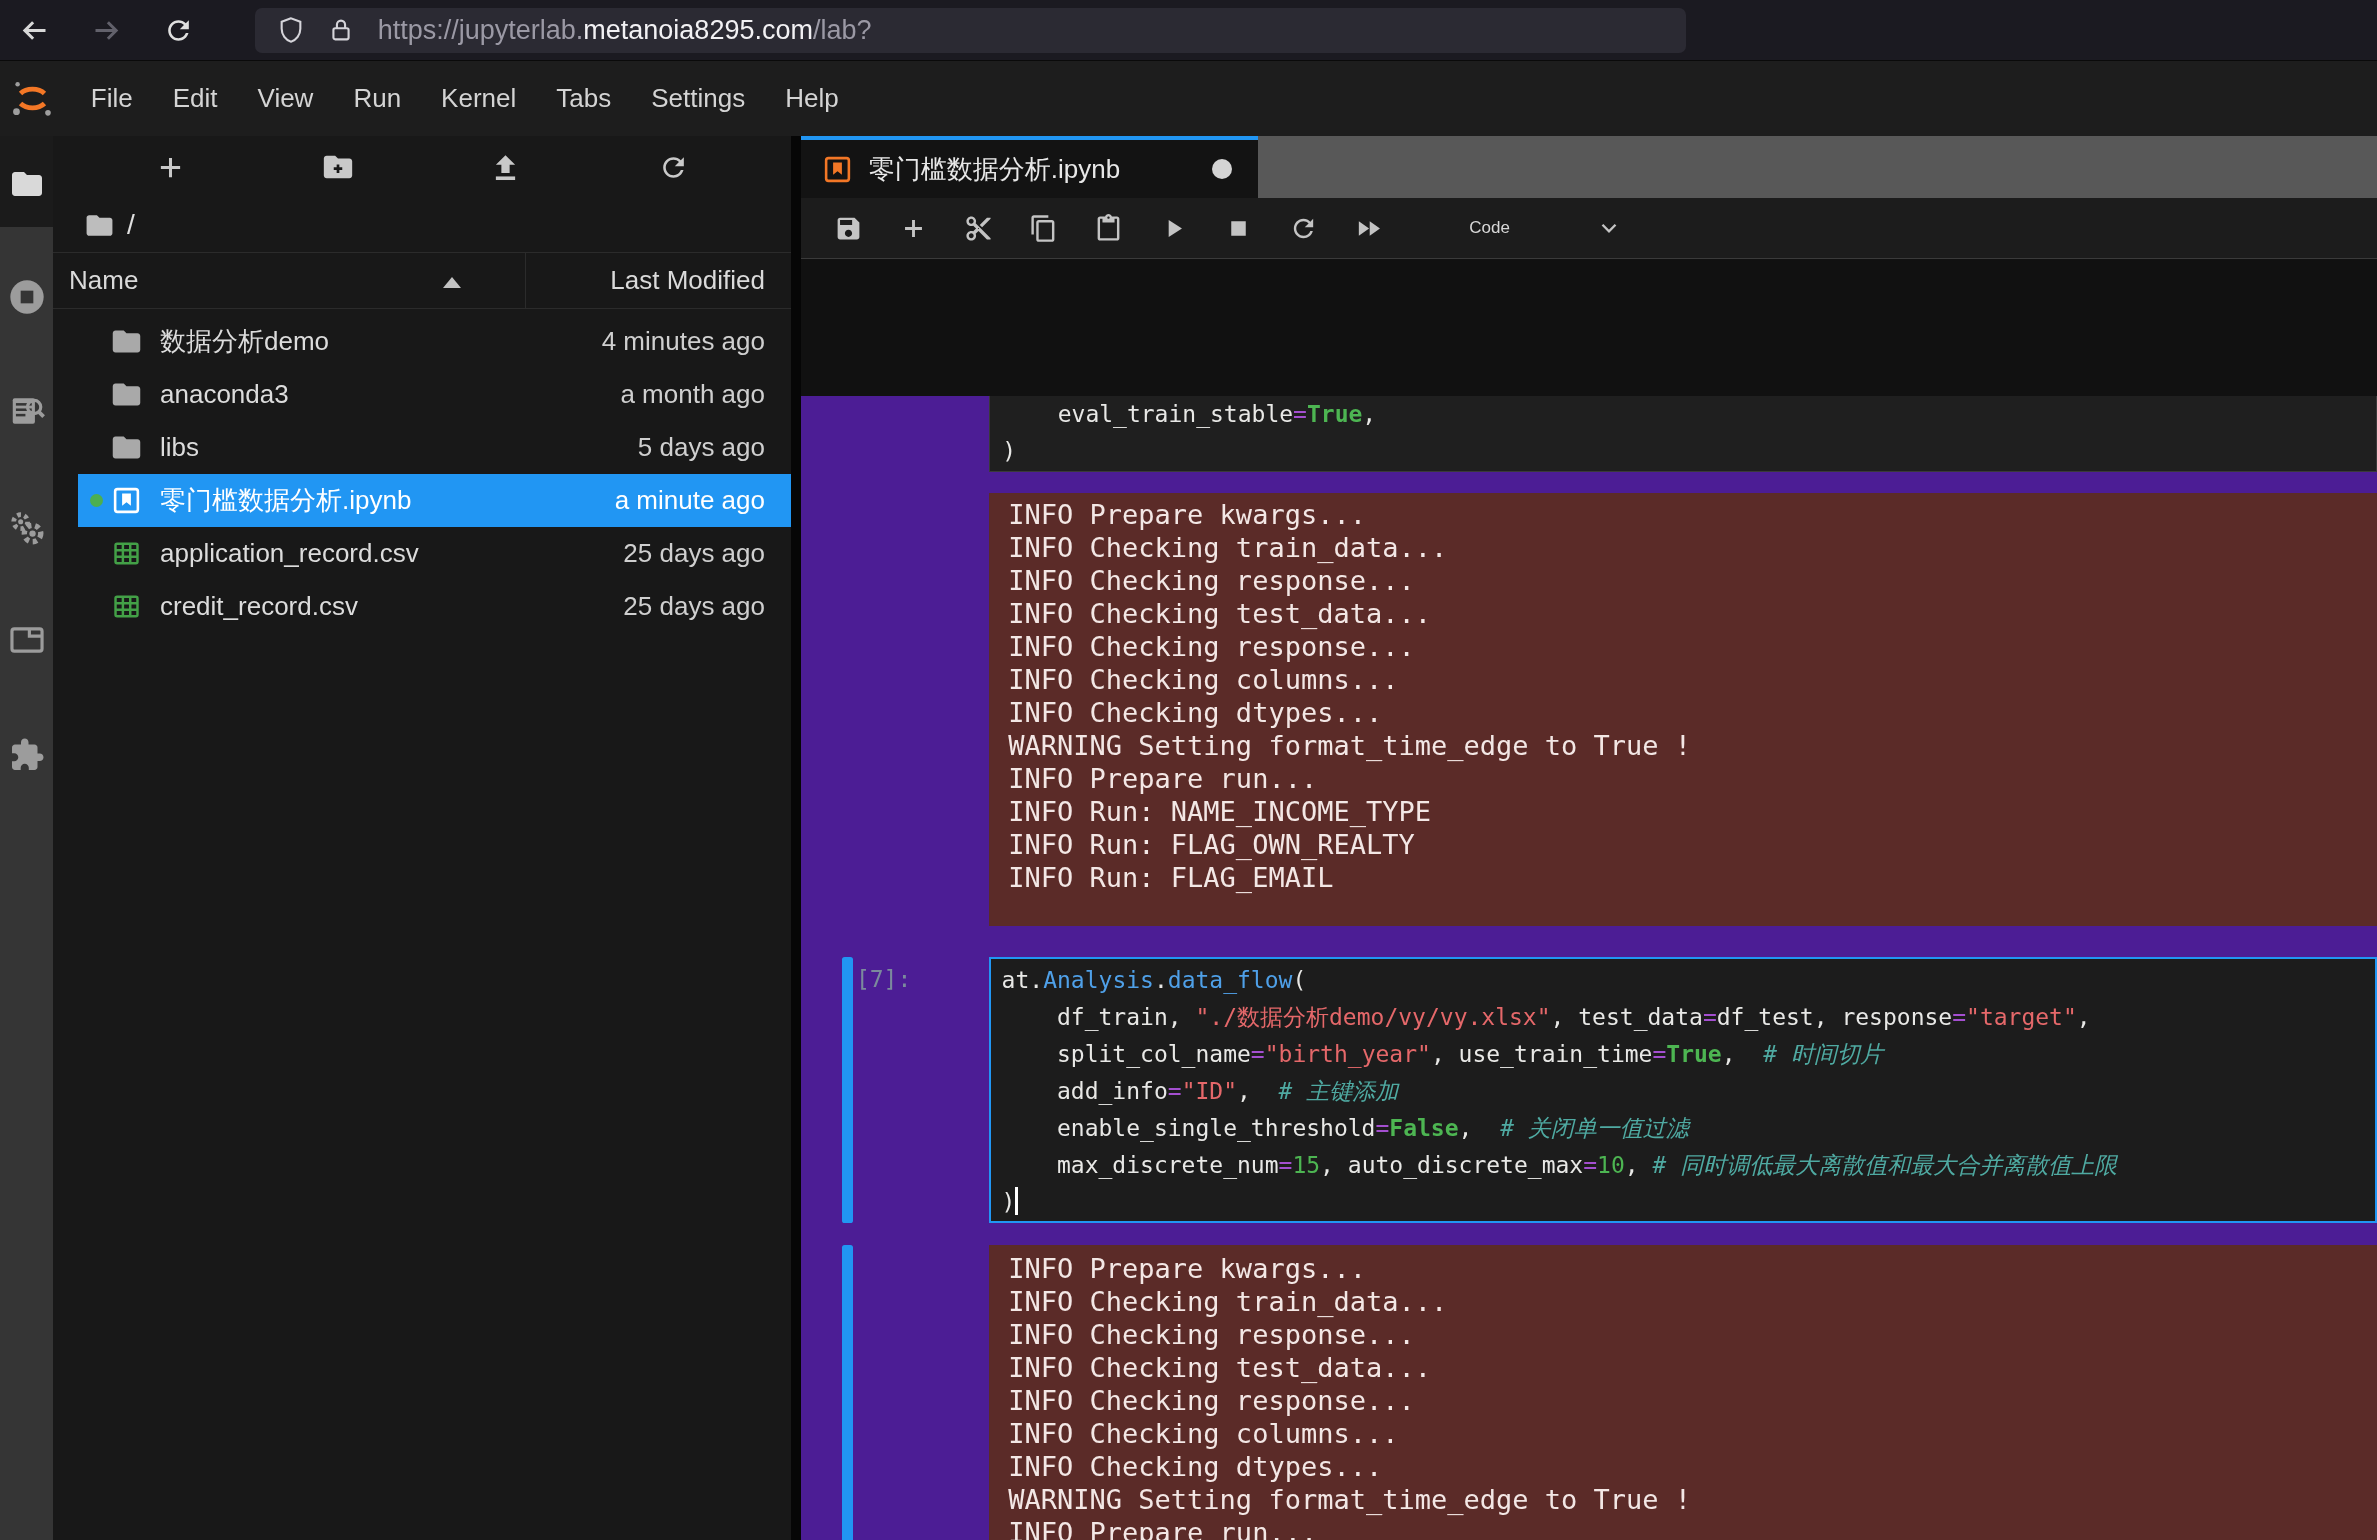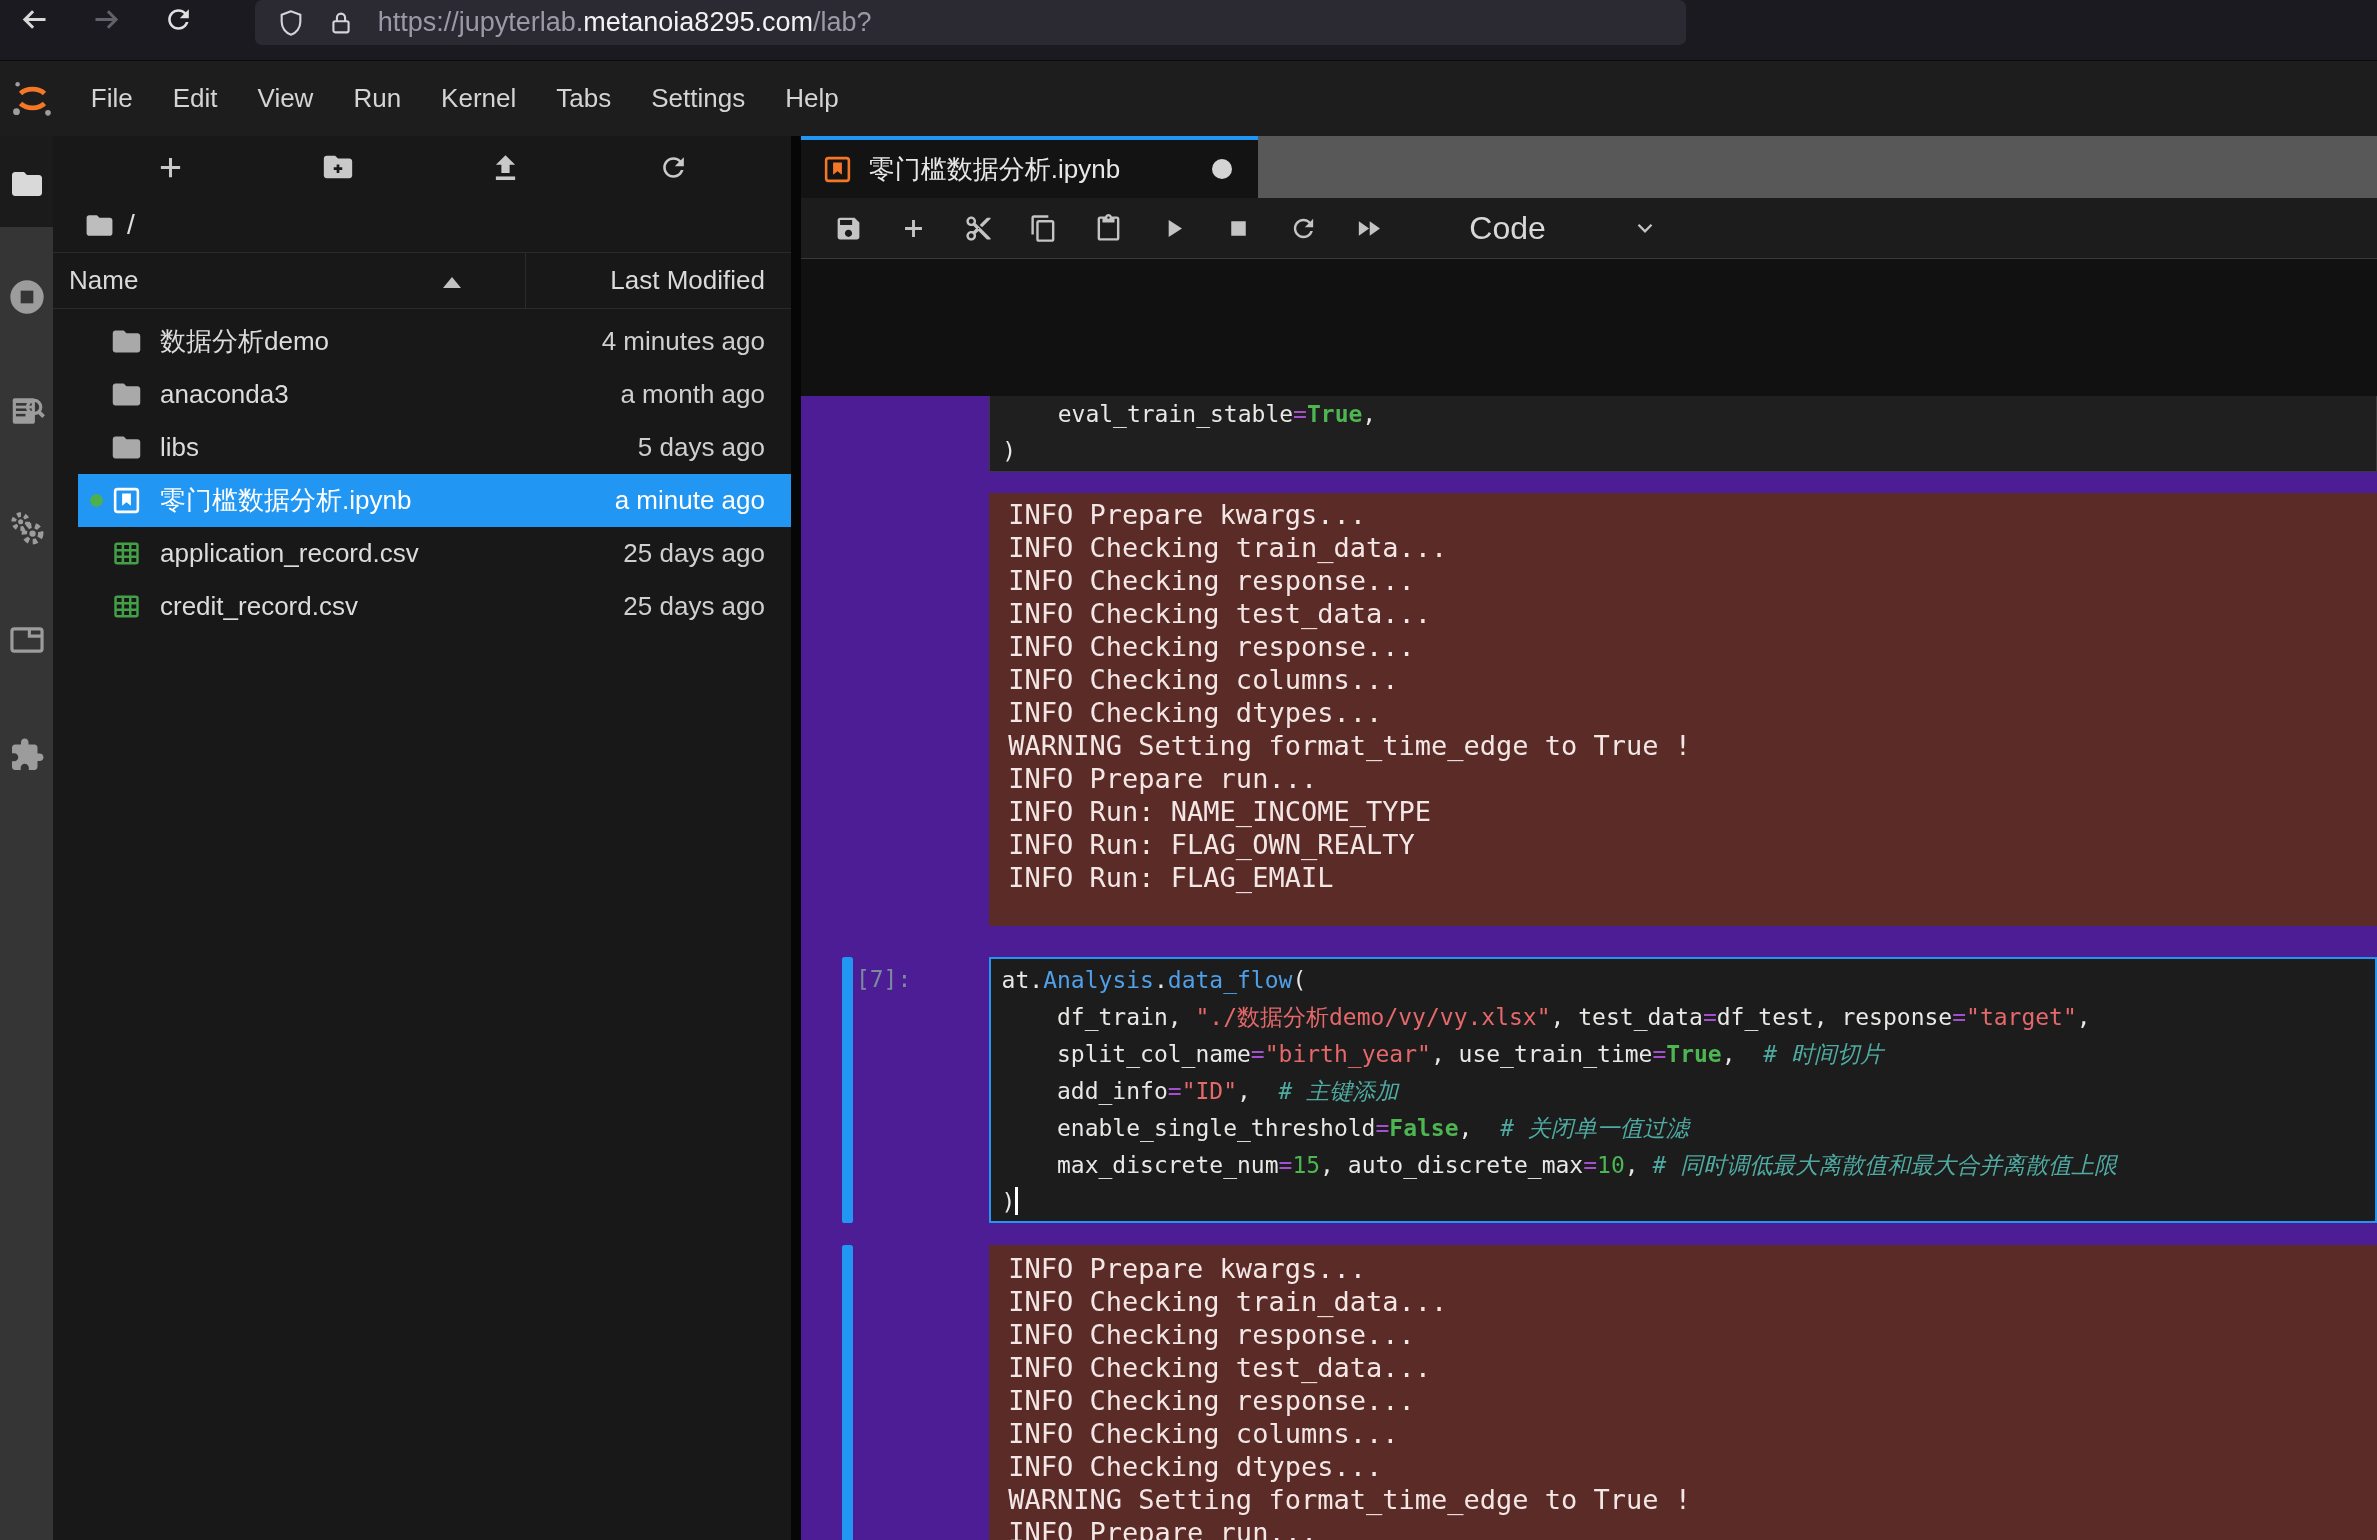--- a/index.html
+++ b/index.html
@@ -2,21 +2,21 @@
 <html style="font-size:14px"><head>
 <meta charset="utf-8">
 <style>
   html,body{margin:0;padding:0;background:#000;}
   #app{position:relative;width:2377px;height:1540px;background:#111;overflow:hidden;
        font-family:"Liberation Sans","DejaVu Sans",sans-serif;color:#dcdcdc;}
   .mono{font-family:"DejaVu Sans Mono","Liberation Mono",monospace;}
 
   
   #browser-bar{position:absolute;left:0;top:0;width:100%;height:60px;background:#1b1a21;
-    display:flex;align-items:flex-start;border-bottom:0.9px solid #0a0a0a;}
+    display:flex;align-items:center;border-bottom:0.9px solid #0a0a0a;}
   .nav-btn{width:38px;height:38px;display:flex;align-items:center;justify-content:center;color:#d8d8d8;}
   .nav-btn.dim{color:#62616b;}
   #nav-back{margin-left:15.5px;} #nav-fwd{margin-left:34px;} #nav-reload{margin-left:34px;color:#e0e0e0;}
   #url-field{margin-left:57px;width:1431px;height:45px;background:#2b2a33;border-radius:7px;
     display:flex;align-items:center;}
   #url-field .chip-icon{color:#d5d4da;margin-left:22.4px;display:flex;}
   #url-text{margin-left:22.4px;font-size:27px;color:#9b99a5;white-space:pre;}
   #url-text .dom{color:#f2f1f4;}
 
   
@@ -64,21 +64,21 @@
   #nb-tabbar{height:62px;background:#585858;display:flex;}
   #nb-tab{width:457px;height:100%;background:#131313;border-top:4.3px solid #2196f3;
     display:flex;align-items:center;box-sizing:border-box;}
   #nb-tab .tab-icon{margin-left:21px;display:flex;color:#f37726;}
   #nb-tab .tab-title{margin-left:15.5px;font-size:26px;color:#e8e8e8;white-space:nowrap;}
   #nb-tab .dirty-dot{margin-left:auto;margin-right:26px;width:20px;height:20px;border-radius:50%;background:#d4d4d4;}
 
   #nb-toolbar{height:60px;background:#1c1c1c;border-bottom:0.9px solid #3a3a3a;
     display:flex;align-items:center;padding-left:33px;}
   .nbt-btn{width:29px;height:29px;margin-right:36px;color:#c4c4c4;display:flex;align-items:center;justify-content:center;}
-  #cell-mode{margin-left:50px;font-size:32px;color:#d8d8d8;display:flex;align-items:center;}
+  #cell-mode{margin-left:50px;font-size:17px;color:#d8d8d8;display:flex;align-items:center;}
   #cell-mode .chev{margin-left:86px;display:flex;color:#c4c4c4;}
 
   #nb-content{position:absolute;left:0;top:260px;right:0;bottom:0;background:#4c1d95;overflow:hidden;}
 
   .code-line{white-space:pre;font-size:23px;line-height:37px;}
   .out-line{white-space:pre;font-size:27px;line-height:33px;color:#f3e7e5;}
 
   #cell-partial-editor{position:absolute;left:188px;right:0;top:0;height:76px;
     background:#1f1f1f;border:0.9px solid #3a3a3a;border-top:none;box-sizing:border-box;padding-left:12px;}
   #out1{position:absolute;left:188px;right:0;top:97px;height:433px;background:var(--out-bg);

